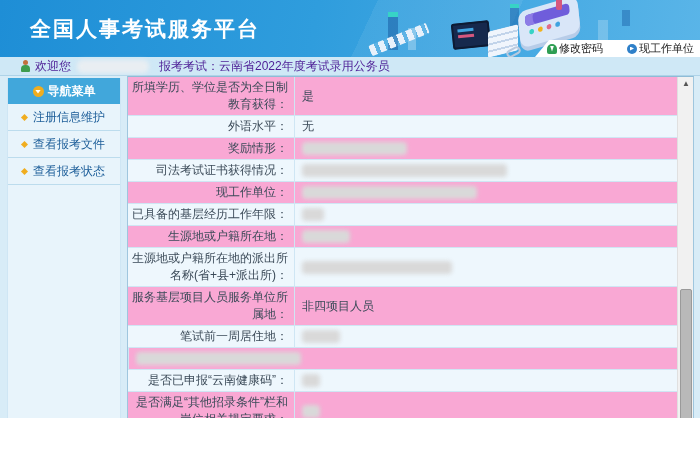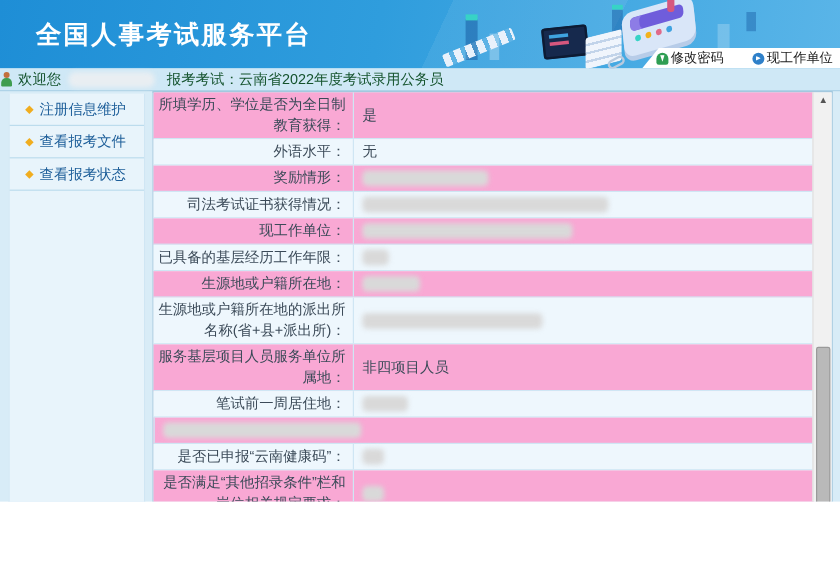--- a/index.html
+++ b/index.html
@@ -52,21 +52,21 @@
   .lnk-icon{display:inline-block;width:10px;height:10px;border-radius:2px;position:relative;flex:0 0 auto;}
   .help-icon{background:#2f80c9;}
   .help-icon::after{content:"?";position:absolute;left:2.5px;top:-1px;color:#fff;font-size:8px;font-weight:bold;}
   .edit-password-icon{background:#2e9e53;border-radius:50% 50% 2px 2px;}
   .edit-password-icon::after{content:"";position:absolute;left:3px;top:2px;width:4px;height:6px;background:#fff;clip-path:polygon(0 0,100% 0,50% 100%);}
   .logout-icon{background:#2f80c9;border-radius:50%;}
   .logout-icon::after{content:"";position:absolute;left:3px;top:3px;width:4px;height:4px;background:#fff;clip-path:polygon(0 0,100% 50%,0 100%);}
 
   
   .welcome{position:absolute;left:0;top:57px;width:700px;height:19px;background:var(--welcome_bg);
-           border-bottom:1px solid #aed3e8;display:flex;align-items:center;font-size:12px;color:#14532d;}
+           border-bottom:1px solid #aed3e8;display:flex;align-items:center;font-size:12px;color:#4c1d95;padding-left:20px;}
   .user-icon{width:11px;height:12px;position:relative;margin-right:4px;flex:0 0 auto;}
   .user-icon::before{content:"";position:absolute;left:3px;top:0;width:5px;height:5px;border-radius:50%;background:#c2703d;}
   .user-icon::after{content:"";position:absolute;left:1px;top:5px;width:9px;height:7px;border-radius:4px 4px 1px 1px;background:#3f9d4f;}
   .name-blur{display:inline-block;width:72px;height:13px;margin:0 10px 0 6px;background:#e9eef2;border-radius:6px;filter:blur(2px);}
 
   
   .sidebar{position:absolute;left:7px;top:78px;width:114px;height:388px;background:var(--sidebar_item_bg);
            border:1px solid #cfe6f4;border-top:none;}
   .nav-hdr{height:26px;background:var(--accent_blue);color:#fff;font-size:12px;font-weight:bold;
            display:flex;align-items:center;justify-content:center;gap:4px;}
@@ -141,20 +141,24 @@
   </div>
 
   <div class="welcome">
     <span class="user-icon"></span>
     <span>欢迎您</span>
     <span class="name-blur"></span>
     <span>报考考试：云南省2022年度考试录用公务员</span>
   </div>
 
   <aside class="sidebar">
+    <div class="nav-hdr">
+      <span class="nav-hdr-icon"></span>
+      <span>导航菜单</span>
+    </div>
     <ul class="nav-list">
         <li>
           <span class="bullet"></span>
           <span>注册信息维护</span>
         </li>
         <li>
           <span class="bullet"></span>
           <span>查看报考文件</span>
         </li>
         <li>

